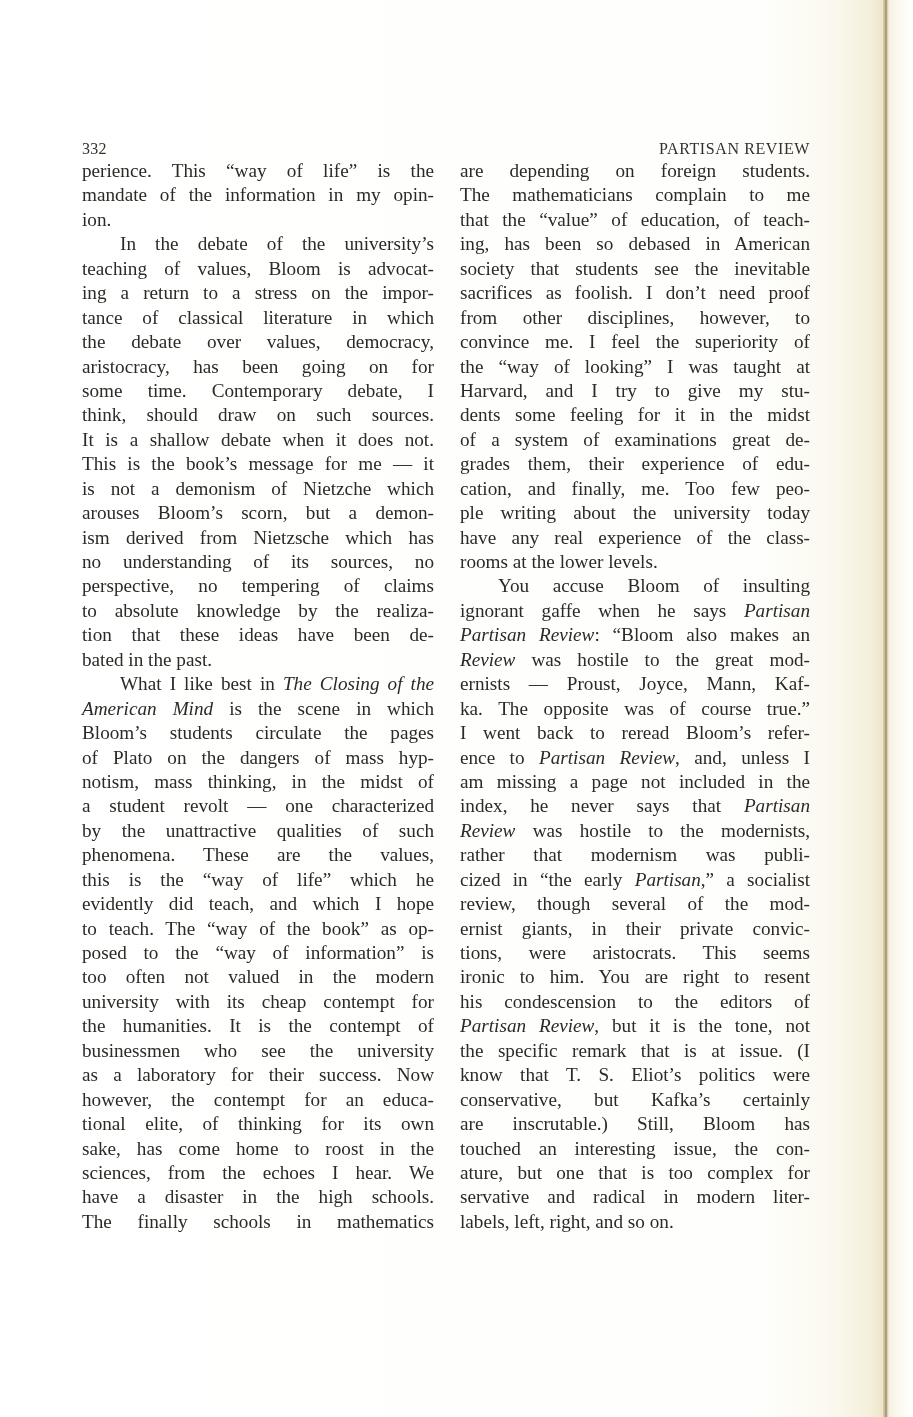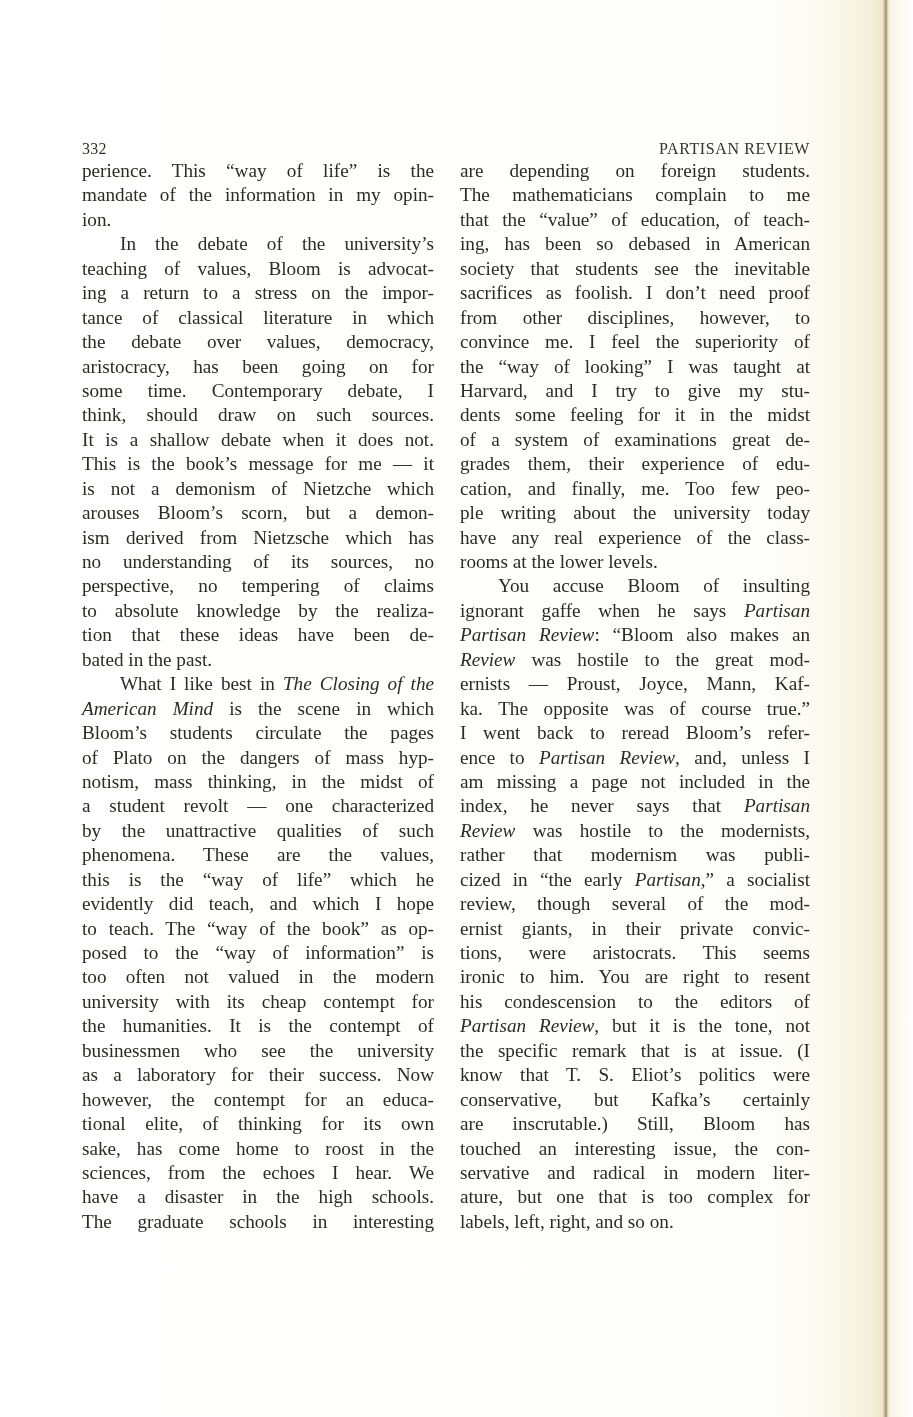--- a/index.html
+++ b/index.html
@@ -117,21 +117,21 @@
       <span class="line">too often not valued in the modern</span>
       <span class="line">university with its cheap contempt for</span>
       <span class="line">the humanities. It is the contempt of</span>
       <span class="line">businessmen who see the university</span>
       <span class="line">as a laboratory for their success. Now</span>
       <span class="line">however, the contempt for an educa-</span>
       <span class="line">tional elite, of thinking for its own</span>
       <span class="line">sake, has come home to roost in the</span>
       <span class="line">sciences, from the echoes I hear. We</span>
       <span class="line">have a disaster in the high schools.</span>
-      <span class="line">The graduate schools in interesting</span>
+      <span class="line">The finally schools in mathematics</span>
     </div>
   <div class="column col-right">
       <span class="line">are depending on foreign students.</span>
       <span class="line">The mathematicians complain to me</span>
       <span class="line">that the “value” of education, of teach-</span>
       <span class="line">ing, has been so debased in American</span>
       <span class="line">society that students see the inevitable</span>
       <span class="line">sacrifices as foolish. I don’t need proof</span>
       <span class="line">from other disciplines, however, to</span>
       <span class="line">convince me. I feel the superiority of</span>
@@ -161,20 +161,20 @@
       <span class="line">ernist giants, in their private convic-</span>
       <span class="line">tions, were aristocrats. This seems</span>
       <span class="line">ironic to him. You are right to resent</span>
       <span class="line">his condescension to the editors of</span>
       <span class="line"><em>Partisan Review</em><span>, but it is the tone, not</span></span>
       <span class="line">the specific remark that is at issue. (I</span>
       <span class="line">know that T. S. Eliot’s politics were</span>
       <span class="line">conservative, but Kafka’s certainly</span>
       <span class="line">are inscrutable.) Still, Bloom has</span>
       <span class="line">touched an interesting issue, the con-</span>
+      <span class="line">ature, but one that is too complex for</span>
       <span class="line">servative and radical in modern liter-</span>
-      <span class="line">ature, but one that is too complex for</span>
       <span class="line last">labels, left, right, and so on.</span>
     </div>
 
   <div class="page-edge"></div>
   <div class="page-edge-line"></div>
 </div>
 
 </body></html>

